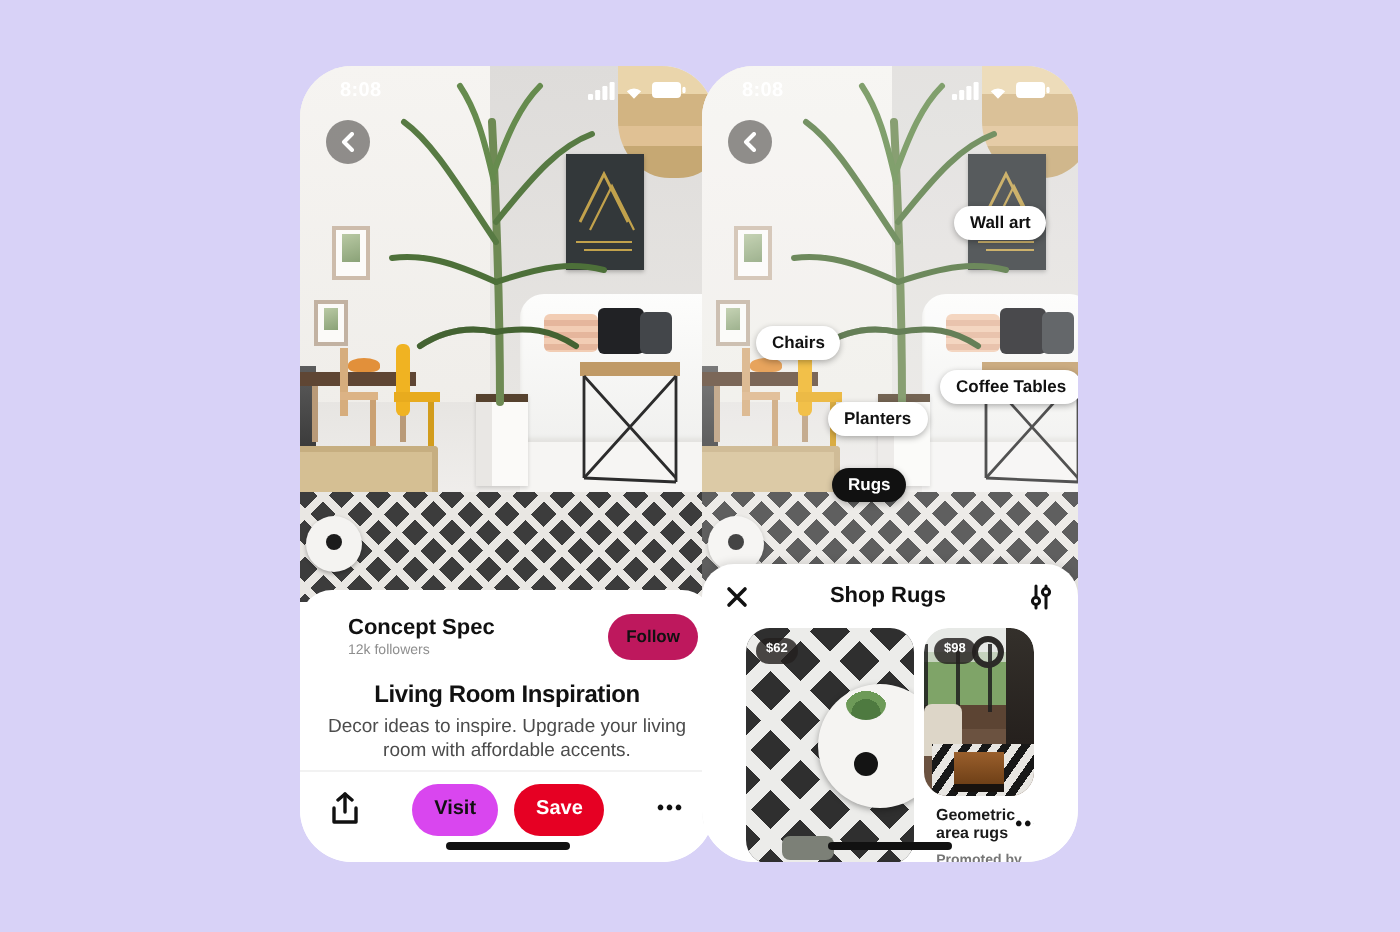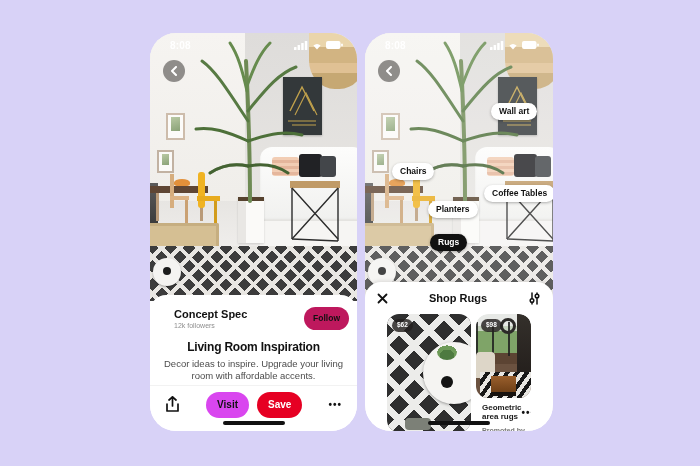--- a/index.html
+++ b/index.html
@@ -1,21 +1,21 @@
 <!DOCTYPE html>
 <html><head>
 <meta charset="utf-8">
 <style>
   * { margin:0; padding:0; box-sizing:border-box; }
   html,body { width:700px; height:466px; overflow:hidden; }
   body { background:#d8d2f7; font-family:"Liberation Sans", sans-serif; position:relative; }
 
   .phone { position:absolute; top:33px; height:398px; background:#fff; border-radius:26px; overflow:hidden; }
   .phone.left  { left:150px; width:207px; }
-  .phone.right { left:365px; width:188px; }
+  .phone.right { left:351px; width:188px; }
 
   
   .statusbar { position:absolute; top:0; left:0; right:0; height:24px; z-index:40;
     display:flex; align-items:center; justify-content:space-between; padding:0 14px 0 20px; }
   .status-time { color:#fff; font-size:10px; font-weight:bold; letter-spacing:.2px; }
   .status-icons { display:flex; align-items:center; gap:3px; }
 
   
   .back-btn { position:absolute; top:27px; left:13px; width:22px; height:22px; border-radius:50%;
     background:rgba(125,122,120,.85); z-index:40; display:flex; align-items:center; justify-content:center; }

